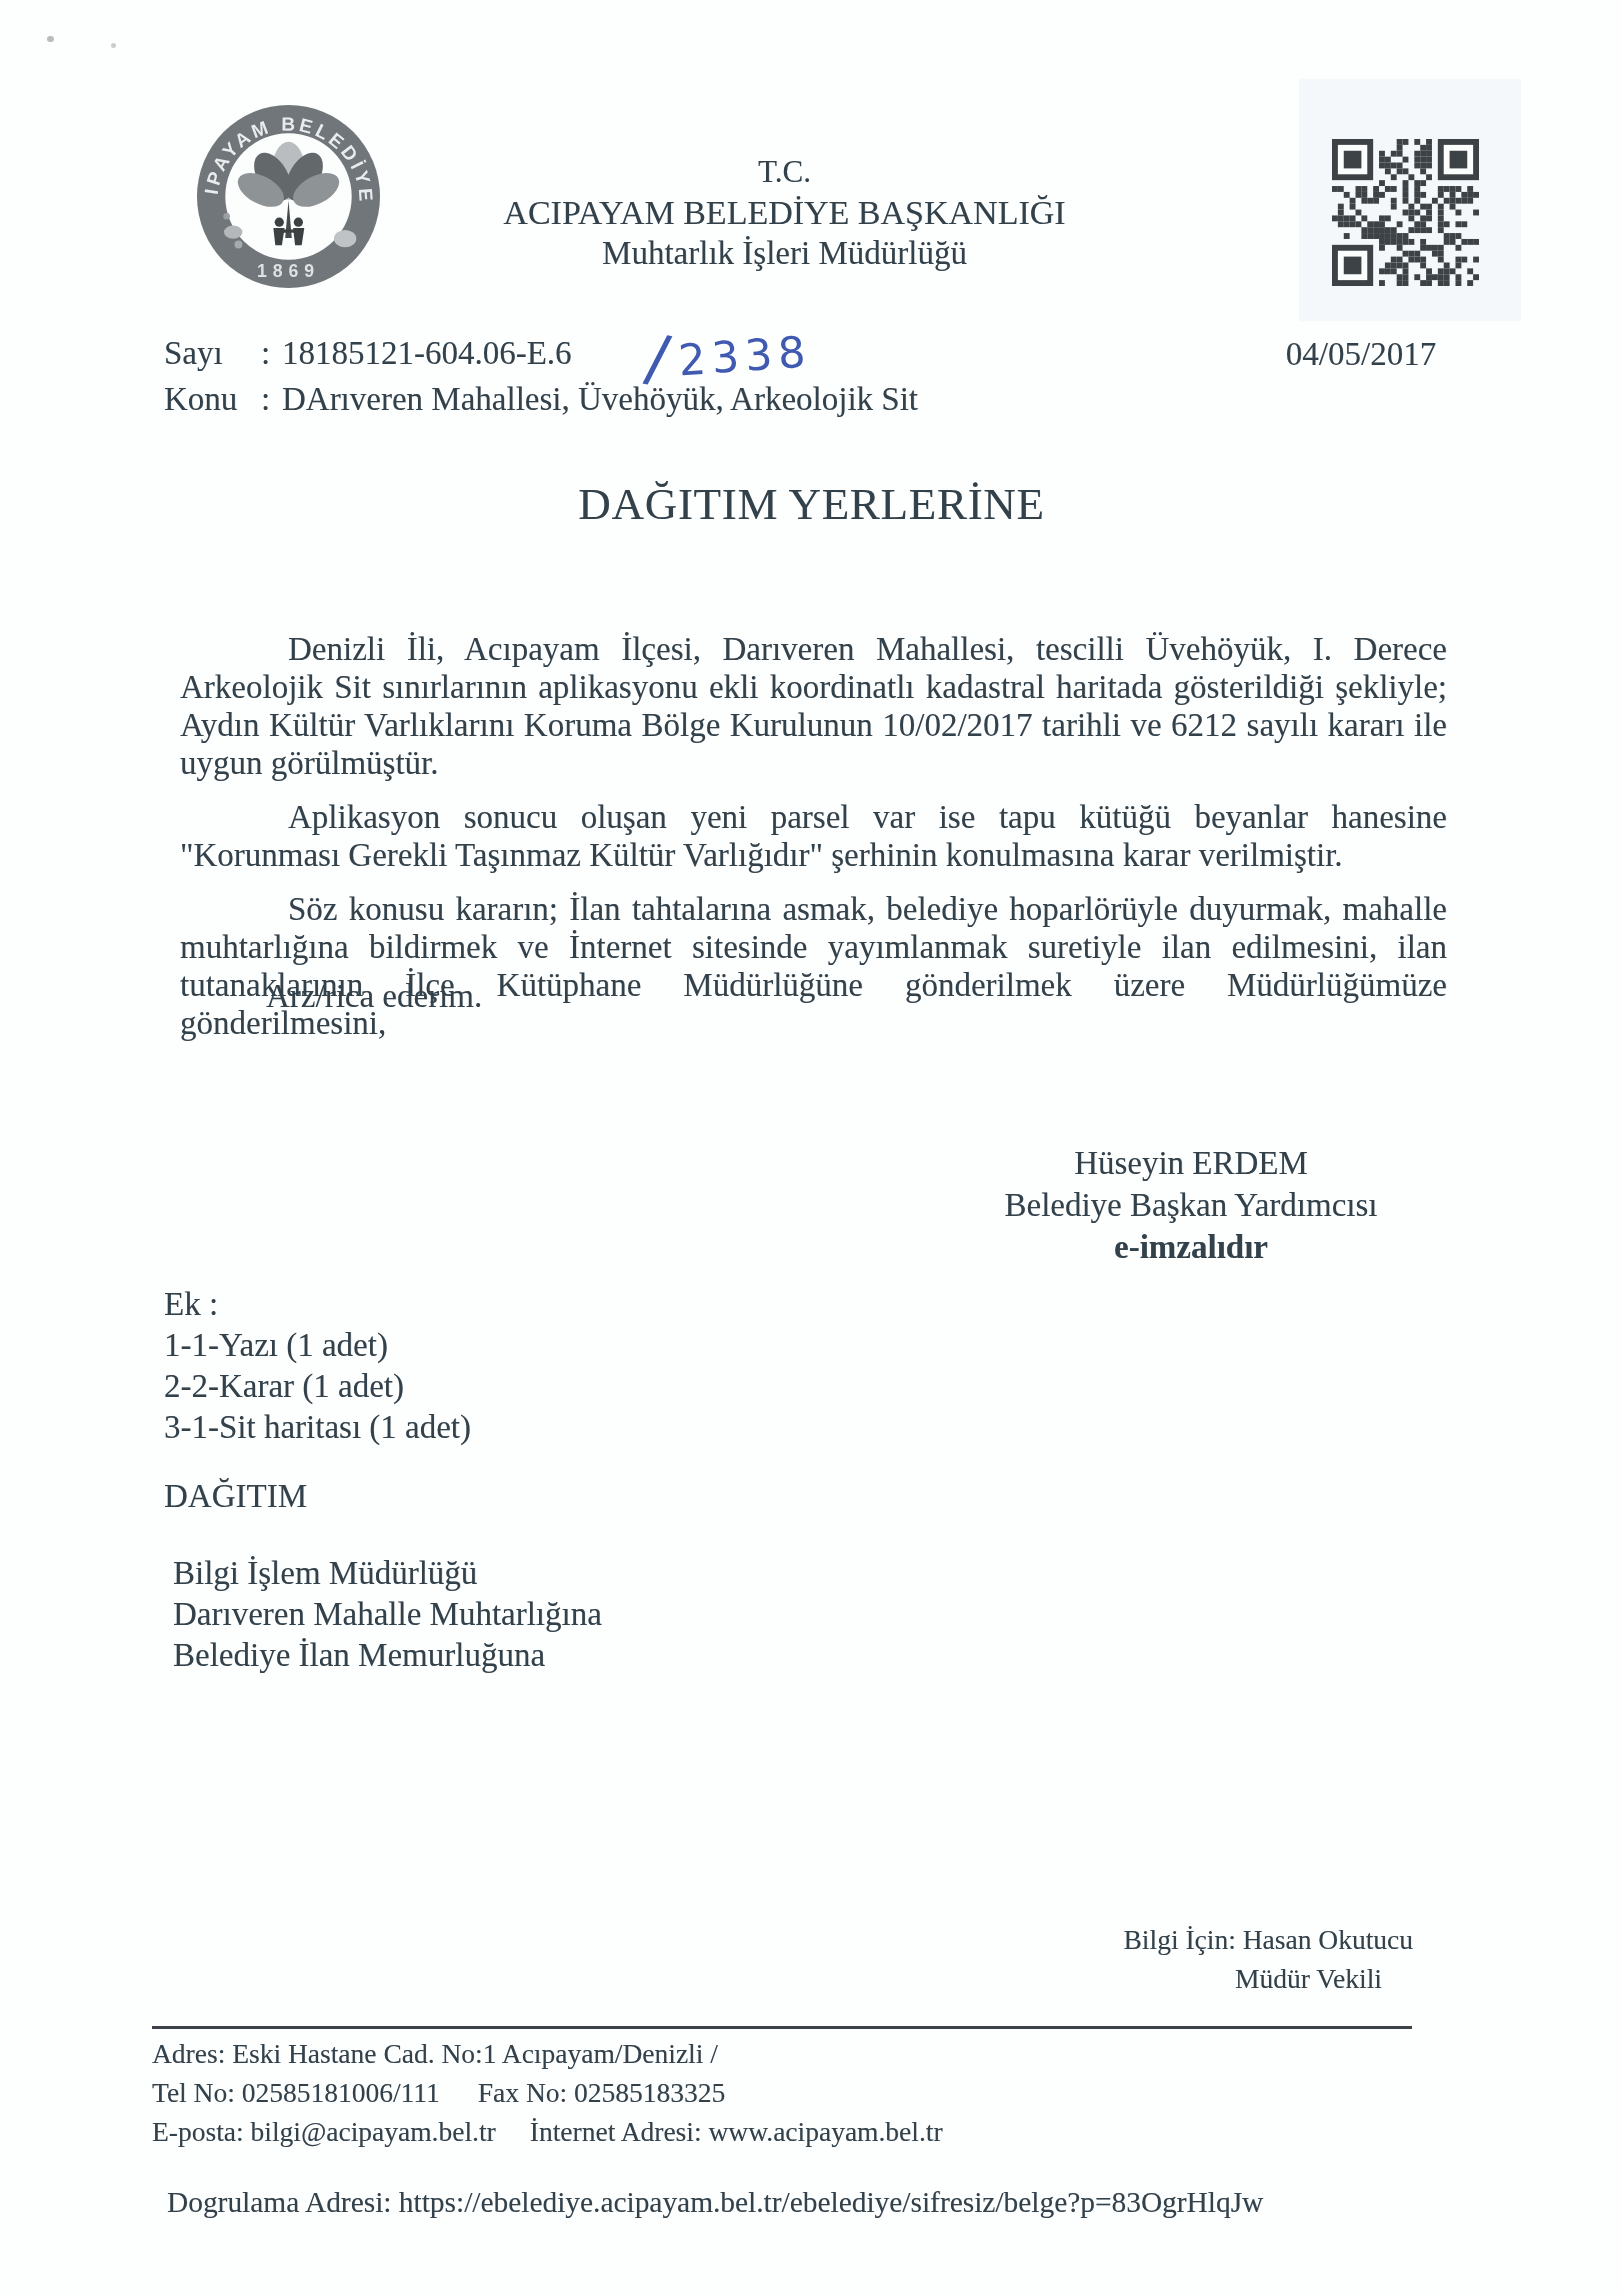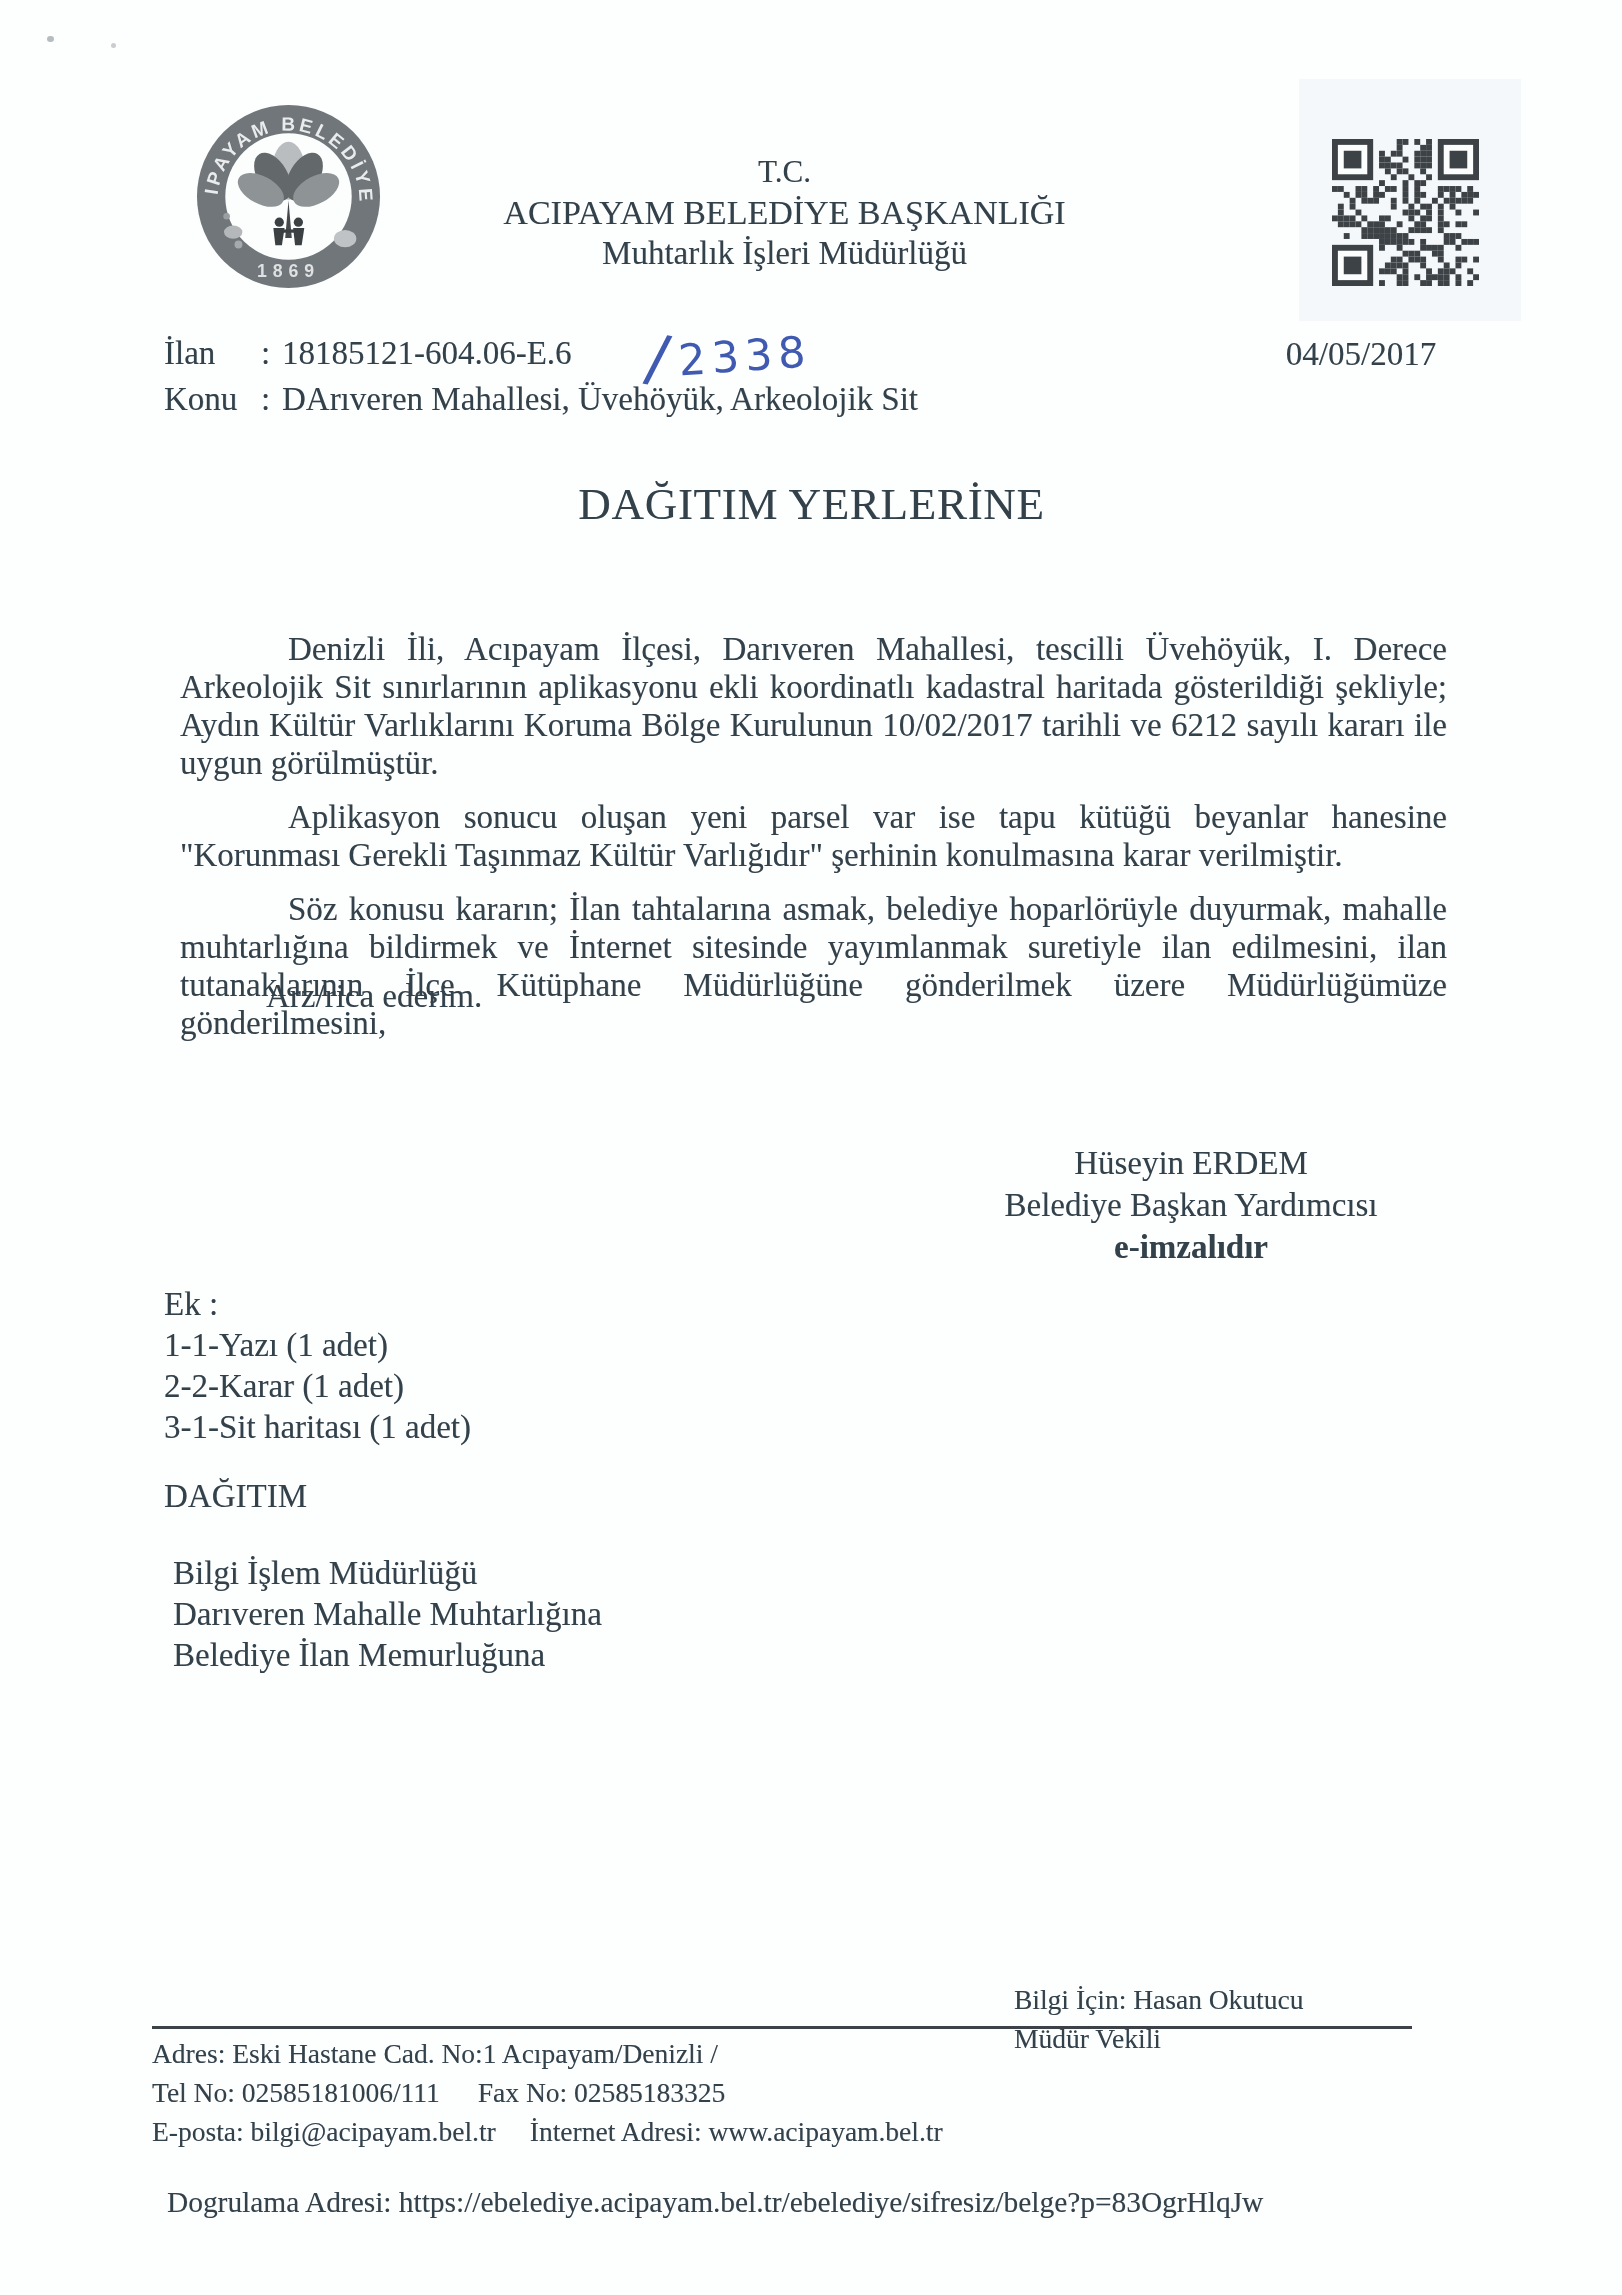--- a/index.html
+++ b/index.html
@@ -48,21 +48,21 @@
   .esign{font-weight:bold;}
 
   .attachments{left:164px;top:1284px;font-size:33px;line-height:41px;}
   .distribution-label{left:164px;top:1478px;font-size:33px;}
   .distribution{left:173px;top:1553px;font-size:33px;line-height:41px;}
 
   
   .footer-line{left:152px;top:2026px;width:1260px;height:3.3px;background:#3c4247;}
   .footer-left{left:152px;top:2034px;font-size:27.5px;line-height:39px;}
   .footer-gap{display:inline-block;width:38px;}
-  .footer-right{left:1014px;top:1980px;width:399px;text-align:left;font-size:27.5px;line-height:39px;}
+  .footer-right{left:1014px;top:1920px;width:399px;text-align:right;font-size:27.5px;line-height:39px;}
   .contact-title{padding-right:31px;}
   .verification{left:167px;top:2186px;font-size:29.4px;}
 </style>
 </head>
 <body>
 
 <div class="page">
 
   <div class="speck" style="left:47px;top:36px;width:6.5px;height:5.9px;background:#b7bcbf;"></div>
   <div class="speck" style="left:111px;top:43px;width:5.2px;height:5.2px;background:#c9cdcf;"></div>
@@ -329,21 +329,21 @@
           <rect x="180" y="18" width="27" height="27" fill="#3c4246"></rect>
           <rect x="0" y="162" width="63" height="63"></rect>
           <rect x="9" y="171" width="45" height="45" fill="#fcfdfd"></rect>
           <rect x="18" y="180" width="27" height="27" fill="#3c4246"></rect>
         </g>
       </svg>
   </div>
 
   <div class="abs meta">
     <div>
-      <span class="meta-label">İlan</span><span class="meta-colon">:</span><span class="meta-value">18185121-604.06-E.6</span>
+      <span class="meta-label">Sayı</span><span class="meta-colon">:</span><span class="meta-value">18185121-604.06-E.6</span>
     </div>
     <div>
       <span class="meta-label">Konu</span><span class="meta-colon">:</span><span class="meta-value">DArıveren Mahallesi, Üvehöyük, Arkeolojik Sit</span>
     </div>
   </div>
 
   <div class="abs handwritten">
     <span class="hw-slash">/</span><span class="hw-num">2338</span>
   </div>
 

